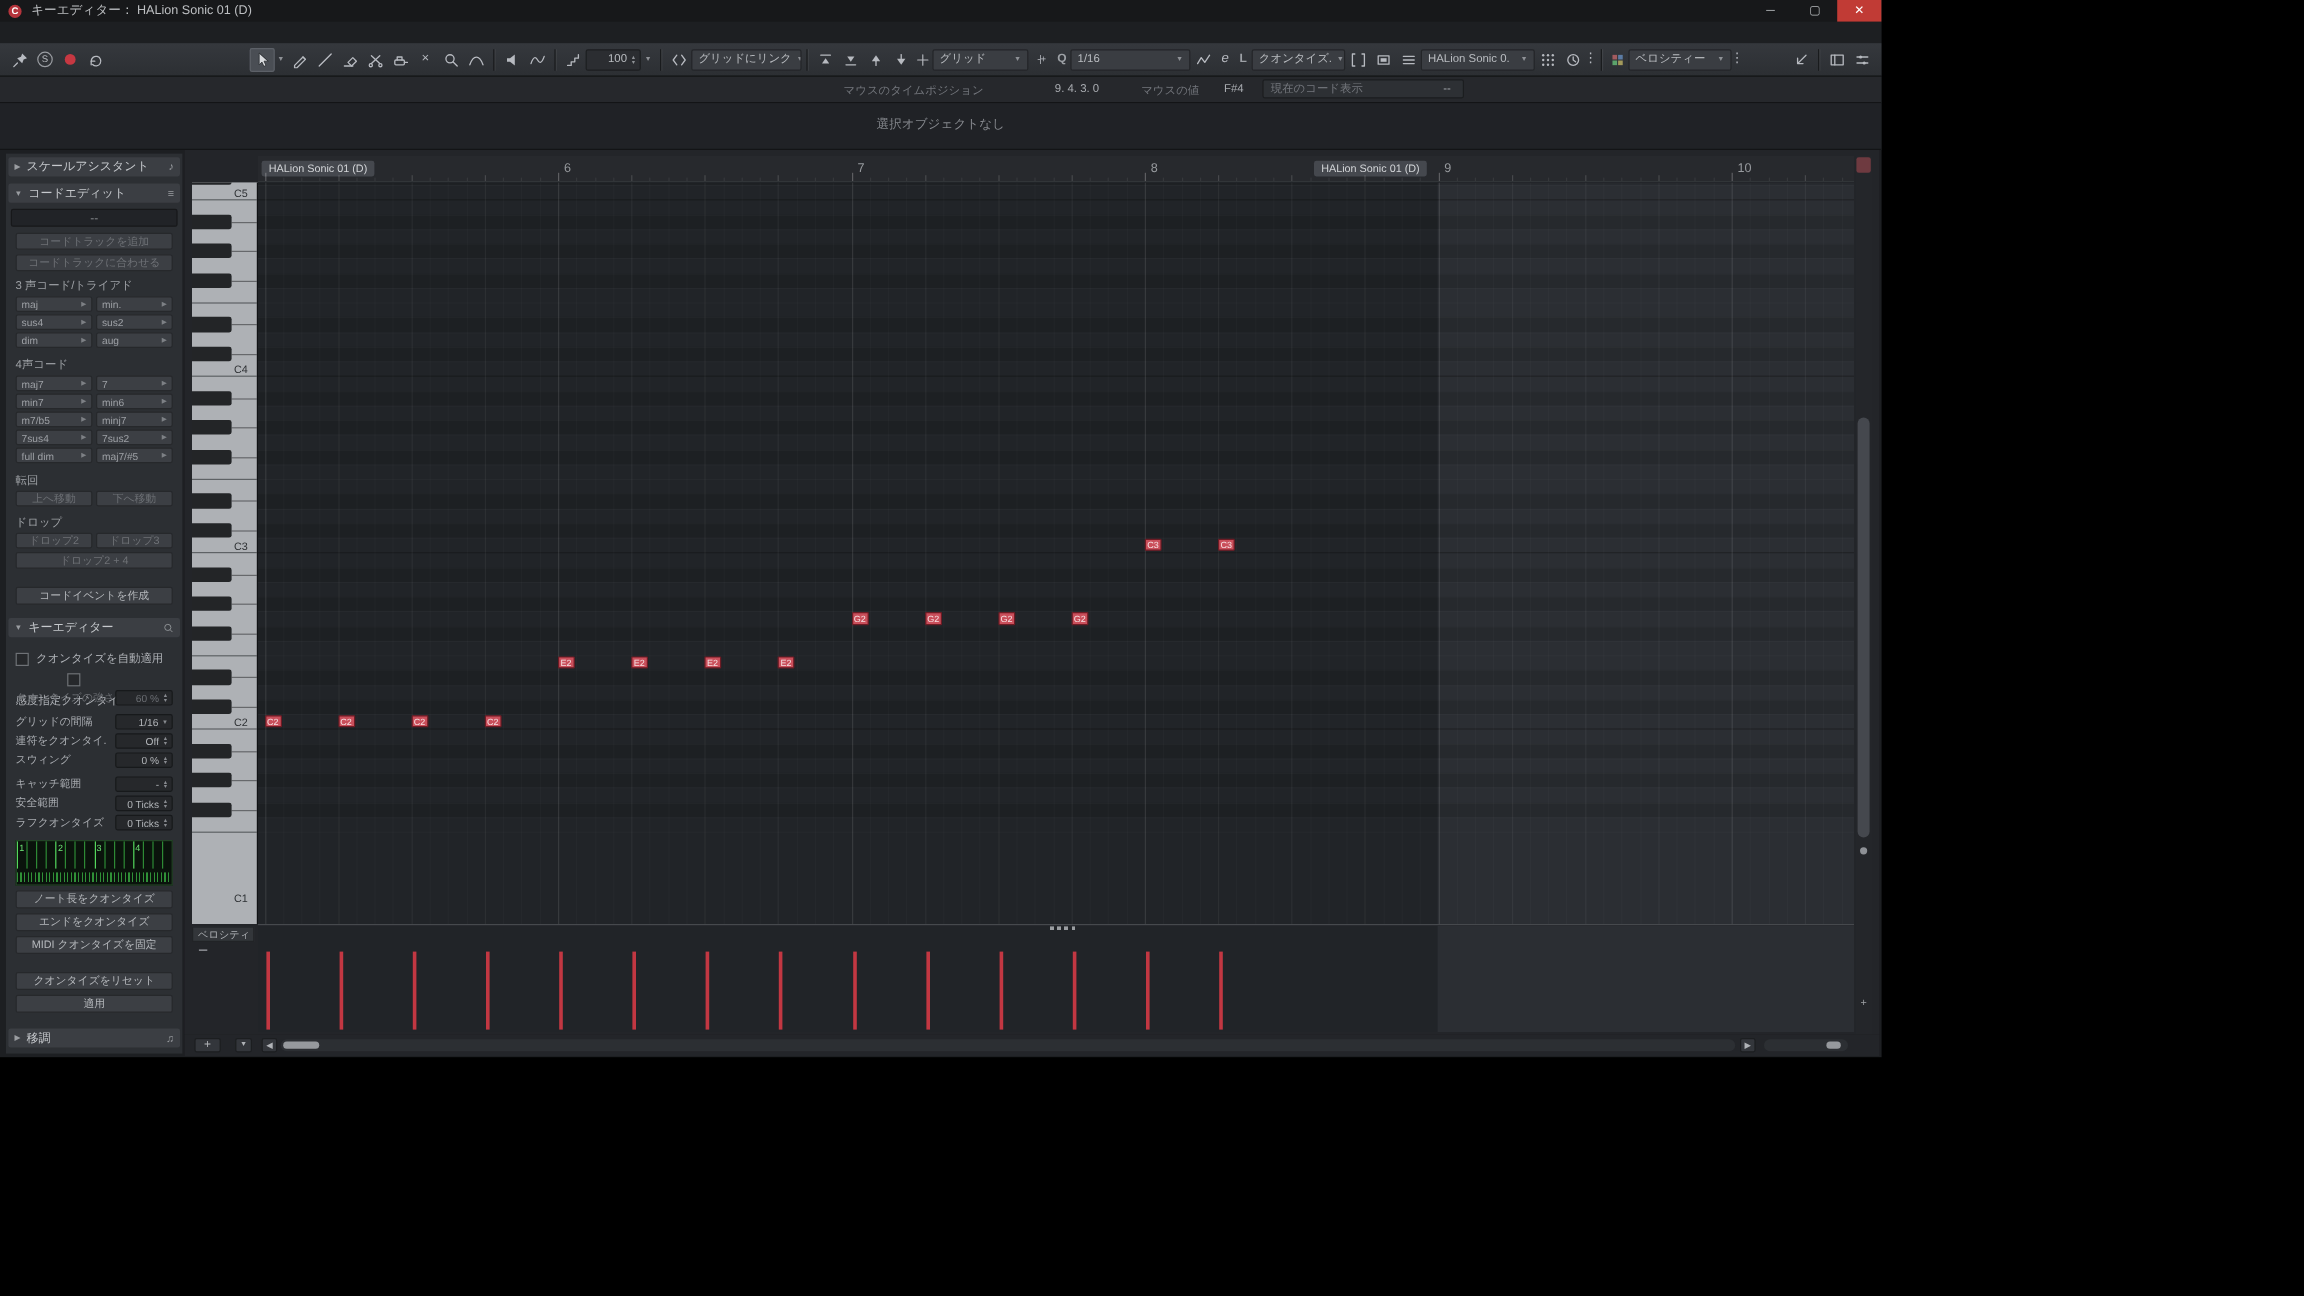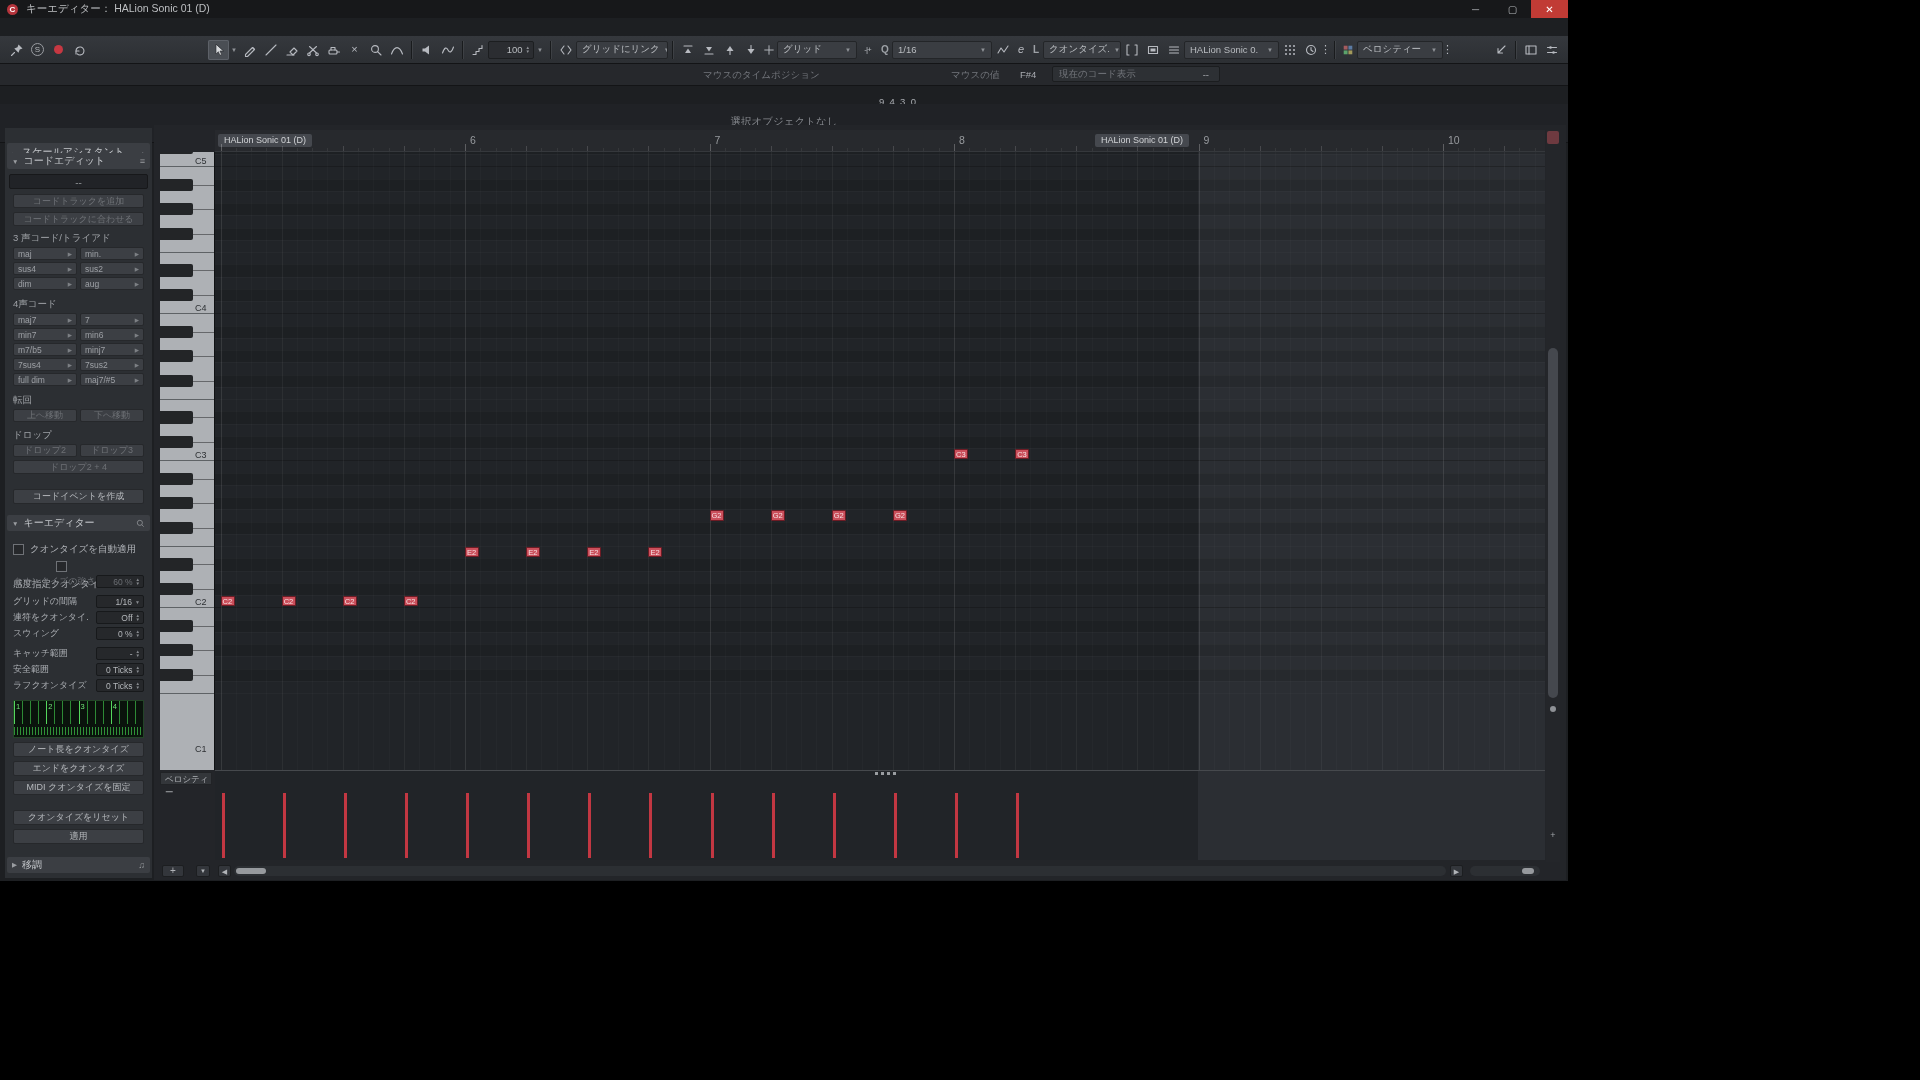--- a/index.html
+++ b/index.html
@@ -42,21 +42,21 @@
 .spincol i{font-style:normal;font-size:4.5px;color:#8e9196;}
 .badge{width:14px;text-align:center;font-size:10px;font-weight:bold;color:#9da1a6;flex:none;}
 
 
 .infoline{position:absolute;left:0;top:64px;width:1568px;height:22px;background:#26282c;border-bottom:1px solid #131416;box-sizing:border-box;}
 .il{position:absolute;top:5px;font-size:9.5px;color:#73767c;white-space:nowrap;}
 .ilv{position:absolute;top:5px;font-size:9.5px;color:#a9acb1;white-space:nowrap;}
 .chordbox{position:absolute;top:2px;width:168px;height:16px;background:#2d3034;border:1px solid #1b1d1f;
   border-radius:2px;display:flex;align-items:center;padding-left:6px;box-sizing:border-box;}
 .il2{font-size:9.5px;color:#73767c;}
-.statusline{position:absolute;left:0;top:104px;width:1568px;height:39px;background:#202226;border-bottom:1px solid #131416;box-sizing:border-box;}
+.statusline{position:absolute;left:0;top:86px;width:1568px;height:39px;background:#202226;border-bottom:1px solid #131416;box-sizing:border-box;}
 .statustxt{text-align:center;margin-top:11px;font-size:10.5px;color:#85888d;}
 
 
 .inspector{position:absolute;left:5px;top:128px;width:147px;height:750px;background:#2c2f33;}
 .hdr{position:absolute;left:2px;width:143px;height:16px;background:#3b3e43;border-radius:2px;display:flex;
   align-items:center;padding:0 5px;box-sizing:border-box;gap:5px;}
 .harr{font-size:6.5px;color:#9a9da1;flex:none;}
 .htxt{font-size:10px;color:#c6c9cd;flex:1;white-space:nowrap;overflow:hidden;}
 .hico{font-size:9px;color:#9a9da1;flex:none;}
 .hico svg{stroke:#9a9da1;fill:none;stroke-width:1.1;display:block;}
@@ -366,35 +366,35 @@
           <svg width="14" height="14" viewBox="0 0 14 14">
             <path d="M2.5 4.5h9M2.5 9.5h9"></path>
             <circle cx="5.5" cy="4.5" r="1.3" fill="#b7bac0" stroke="none"></circle>
             <circle cx="8.5" cy="9.5" r="1.3" fill="#b7bac0" stroke="none"></circle>
           </svg>
         </span>
   </div>
 
   <div class="infoline">
     <div class="il" style="left:703px;">マウスのタイムポジション</div>
-    <div class="ilv" style="left:879px;margin-top:27px;">9. 4. 3. 0</div>
+    <div class="ilv" style="left:879px;">9. 4. 3. 0</div>
     <div class="il" style="left:951px;">マウスの値</div>
     <div class="ilv" style="left:1020px;">F#4</div>
     <div class="chordbox" style="left:1052px;">
       <span class="il2">現在のコード表示</span>
       <span style="margin-left:auto;margin-right:10px;font-size:9.5px;color:#a9acb1;">--</span>
     </div>
   </div>
 
   <div class="statusline">
     <div class="statustxt">選択オブジェクトなし</div>
   </div>
 
   <div class="inspector">
-    <div class="hdr" style="top:15px;align-items:flex-end;">
+    <div class="hdr" style="top:3px;">
       <span class="harr">▶</span>
       <span class="htxt">スケールアシスタント</span>
       <span class="hico">♪</span>
     </div>
     <div class="hdr" style="top:25px;">
       <span class="harr">▼</span>
       <span class="htxt">コードエディット</span>
       <span class="hico">≡</span>
     </div>
     <div class="abs chord-display" style="top:46px;">--</div>

